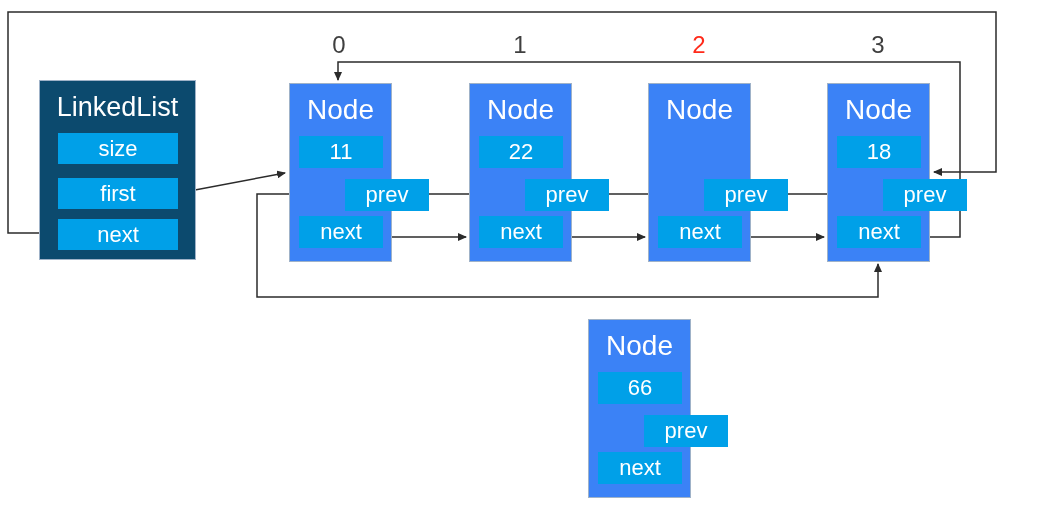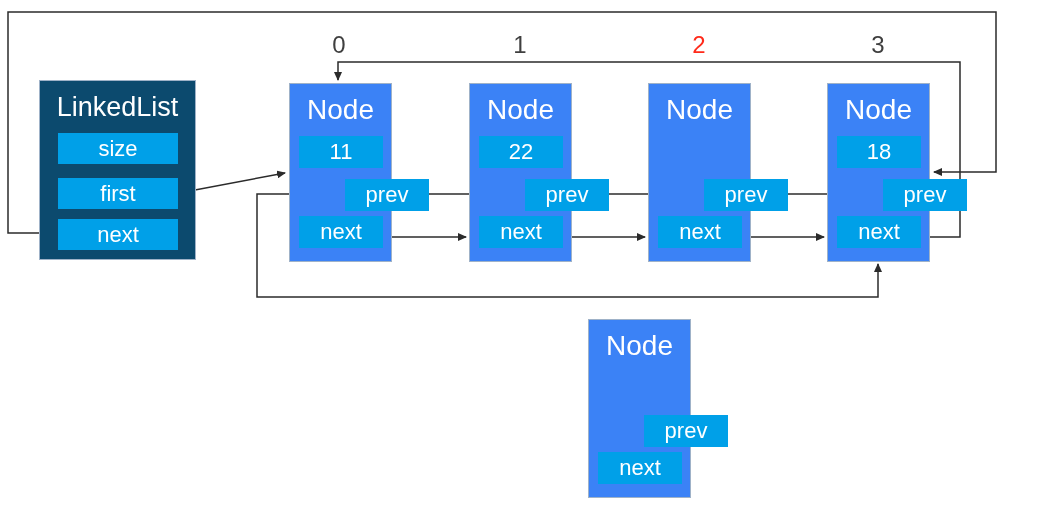--- a/index.html
+++ b/index.html
@@ -115,17 +115,18 @@
 
   <div class="box node-box node-3">
     <div class="box-title">Node</div>
     <div class="field f-value">18</div>
     <div class="field f-prev">prev</div>
     <div class="field f-next">next</div>
   </div>
 
   <div class="box node-box node-detached">
     <div class="box-title">Node</div>
+    <div class="field f-value">66</div>
     <div class="field f-prev">prev</div>
     <div class="field f-next">next</div>
   </div>
 
 </div>
 
 </body></html>

